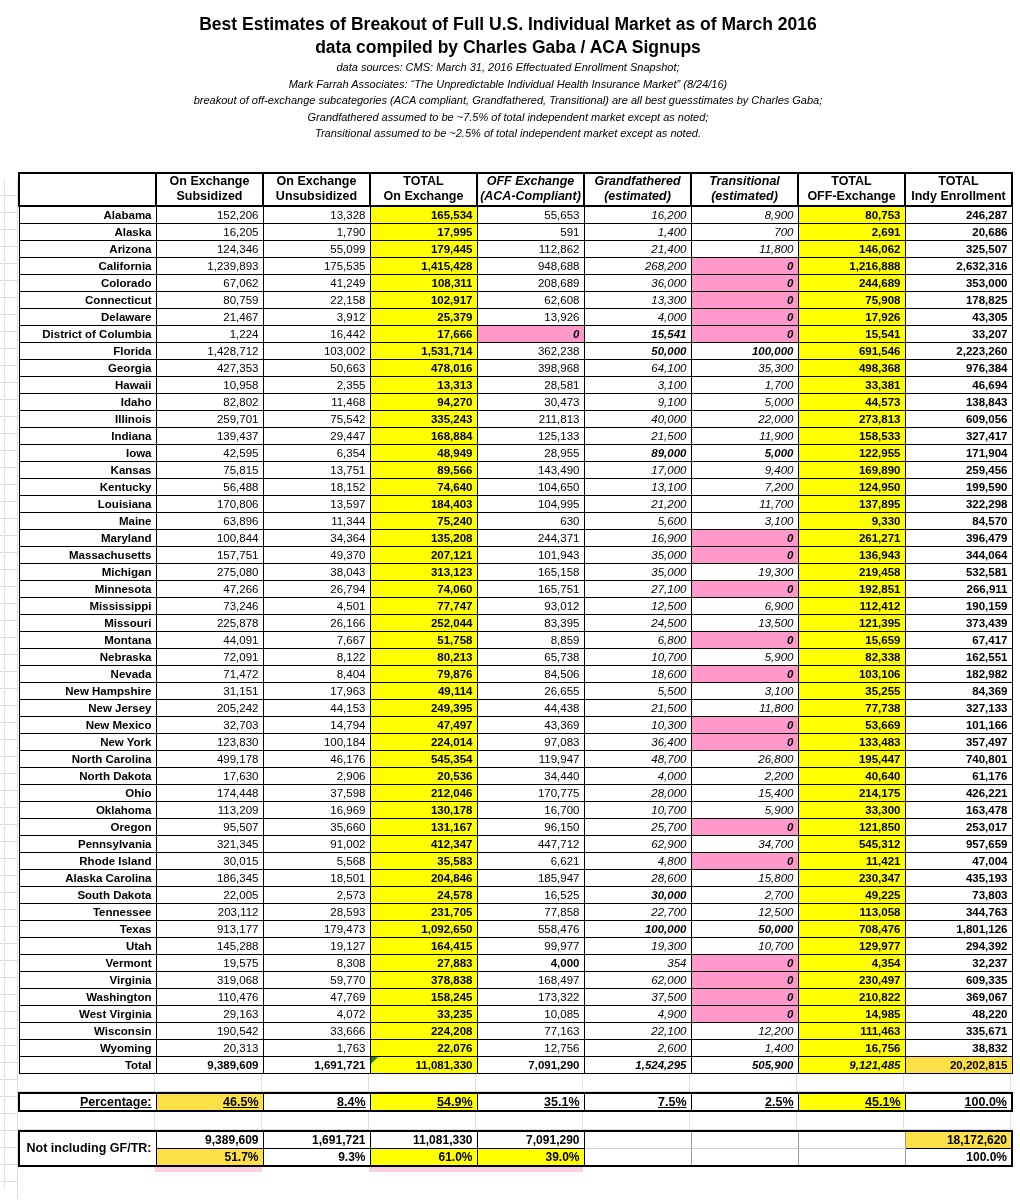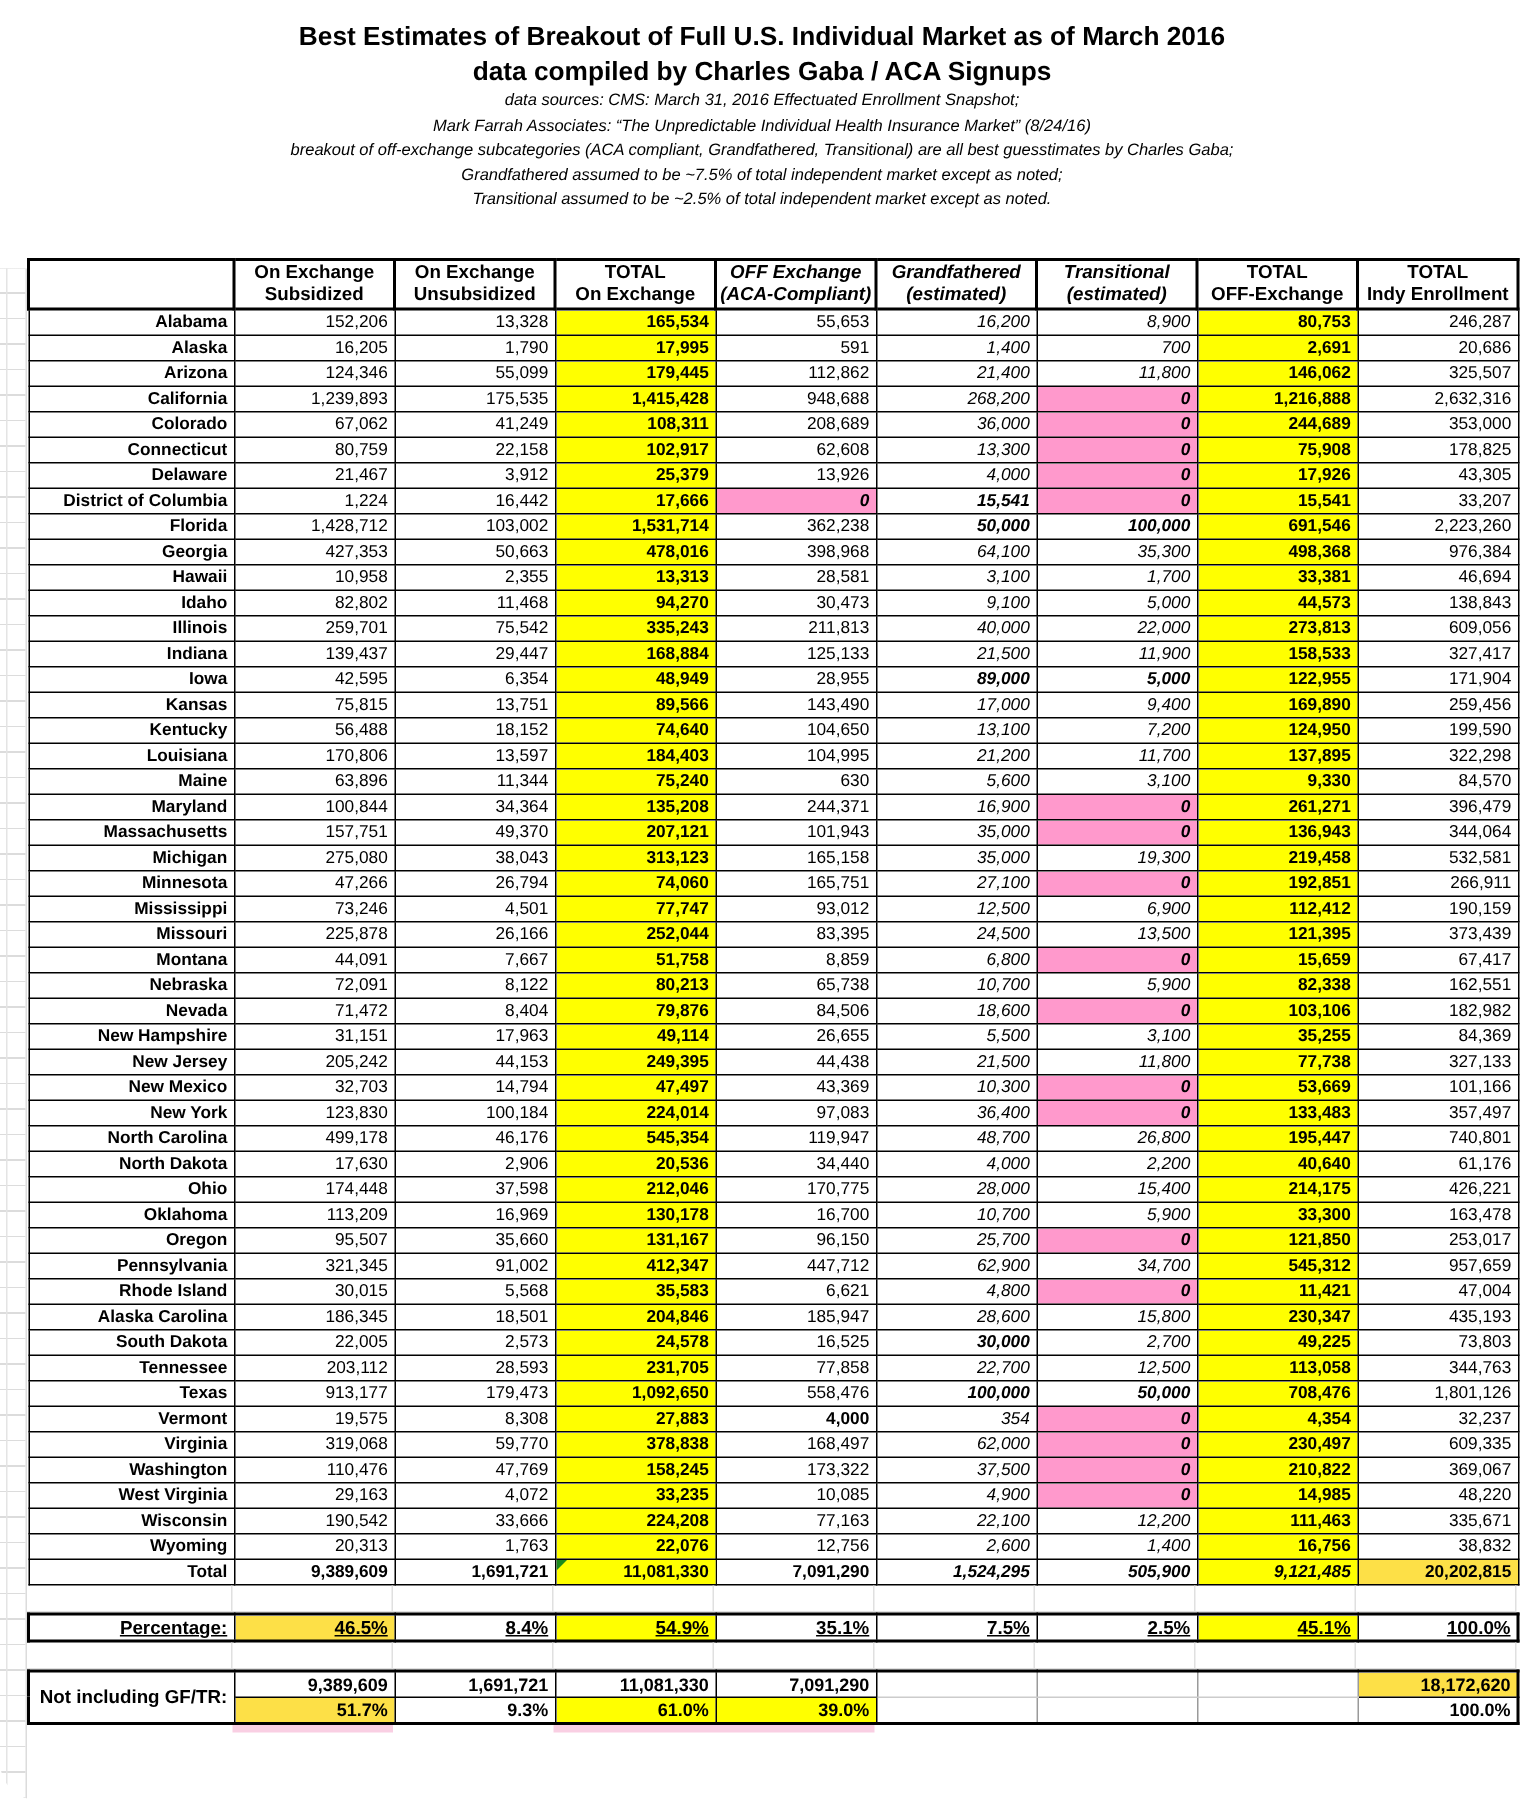--- a/index.html
+++ b/index.html
@@ -23,21 +23,21 @@
   th.h0{border:none;background:transparent;}
   th.hy{background:#FFFF00;}
   th.hi div.l1{font-style:italic;}
   th.hi div.l2{font-style:italic;font-weight:normal;font-size:12px;}
   #maintbl td, .pct td, .ex td{border:1px solid #000;height:16px;padding:0 4px 0 0;text-align:right;
     font-size:11.5px;white-space:nowrap;overflow:hidden;vertical-align:middle;}
   td.state{font-weight:bold;}
   .yc{background:#FFFF00;font-weight:bold;}
   .it{font-style:italic;}
   .bx{font-weight:bold;}
-  .b{font-weight:normal;margin-left:17px;}
+  .b{font-weight:bold;margin-left:17px;}
   .pk{background:#FF99CC;}
   .ly{background:#fde047;}
   tr.g td{border-bottom-width:2px;}
   tr.total td{border-top-width:2px;border-bottom-width:2px;font-weight:bold;}
   td.n{position:relative;}
   td.n::before{content:'';position:absolute;left:0;top:0;width:0;height:0;
     border-top:7px solid #1d8a1d;border-right:7px solid transparent;}
   
   .gap{margin-left:18px;width:993px;height:17px;display:flex;border-bottom:1px solid #e0e0e0;}
   .gap div{border-right:1px solid #e0e0e0;height:100%;}
@@ -588,20 +588,31 @@
           <td class="state">Texas</td>
           <td>913,177</td>
           <td>179,473</td>
           <td class="yc">1,092,650</td>
           <td>558,476</td>
           <td class="it bx">100,000</td>
           <td class="it bx">50,000</td>
           <td class="yc">708,476</td>
           <td class="b">1,801,126</td>
         </tr>
+        <tr class="g">
+          <td class="state">Utah</td>
+          <td>145,288</td>
+          <td>19,127</td>
+          <td class="yc">164,415</td>
+          <td>99,977</td>
+          <td class="it">19,300</td>
+          <td class="it">10,700</td>
+          <td class="yc">129,977</td>
+          <td class="b">294,392</td>
+        </tr>
         <tr>
           <td class="state">Vermont</td>
           <td>19,575</td>
           <td>8,308</td>
           <td class="yc">27,883</td>
           <td class="bx">4,000</td>
           <td class="it">354</td>
           <td class="it pk it bx">0</td>
           <td class="yc">4,354</td>
           <td class="b">32,237</td>

